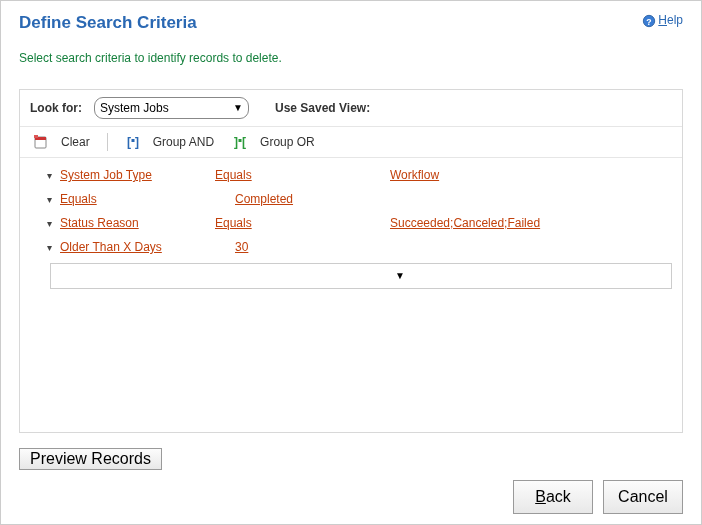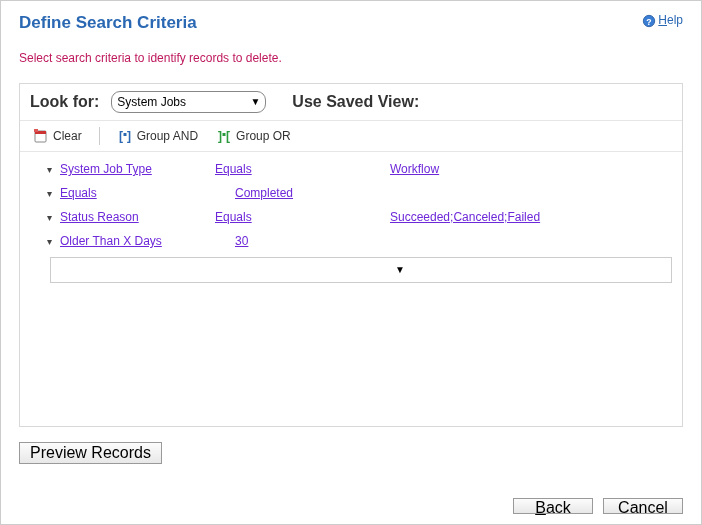--- a/index.html
+++ b/index.html
@@ -38,37 +38,37 @@
     align-items: center;
     gap: 2px;
   }
   .help-icon {
     width: 14px;
     height: 14px;
     display: inline-block;
   }
   .help-icon svg { vertical-align: middle; }
   .subtitle {
-    margin-bottom: 18px;
-    font-size: 12px;
-    color: #be185d;
+    margin-bottom: 24px;
+    font-size: 12px;
+    color: #15803d;
   }
   .criteria-box {
     border: 1px solid #d8d8d8;
   }
   .criteria-top {
     display: flex;
     align-items: center;
     padding: 7px 10px;
     border-bottom: 1px solid #e6e6e6;
     gap: 8px;
   }
   .criteria-top label {
     font-weight: bold;
-    font-size: 16px;
+    font-size: 12px;
     margin-right: 4px;
     white-space: nowrap;
   }
   .select-wrap {
     position: relative;
     display: inline-block;
     height: 22px;
     background: #fff;
     border: 1px solid #888;
   }
@@ -99,21 +99,21 @@
     display: flex;
     align-items: center;
     padding: 5px 10px;
     gap: 12px;
     border-bottom: 1px solid #e6e6e6;
     font-size: 12px;
   }
   .toolbar-item {
     display: flex;
     align-items: center;
-    gap: 4px;
+    gap: 12px;
     cursor: pointer;
     padding: 2px 3px;
   }
   .toolbar-divider {
     width: 1px;
     height: 18px;
     background: #ccc;
     margin: 0 2px;
   }
   .tb-icon { width: 16px; height: 16px; display: inline-block; }
@@ -136,21 +136,21 @@
   .crit-field {
     width: 155px;
   }
   .crit-op {
     width: 175px;
   }
   .crit-val {
     flex: 1;
   }
   .crit-link {
-    color: #6d28d9;
+    color: #c2410c;
     text-decoration: underline;
     cursor: pointer;
     font-size: 12px;
   }
   .crit-select-row {
     display: flex;
     align-items: center;
     height: 26px;
     border: 1px solid #ccc;
     margin-top: 4px;
@@ -197,21 +197,21 @@
   }
   .footer {
     position: absolute;
     bottom: 10px;
     right: 18px;
     display: flex;
     gap: 10px;
   }
   .footer .btn {
     width: 80px;
-    height: 16px;
+    height: 34px;
   }
   .uchar { text-decoration: underline; }
 </style>
 </head>
 <body>
 
 <div class="container">
   <div class="header">
     <div class="title">Define Search Criteria</div>
     <div class="help-link">

